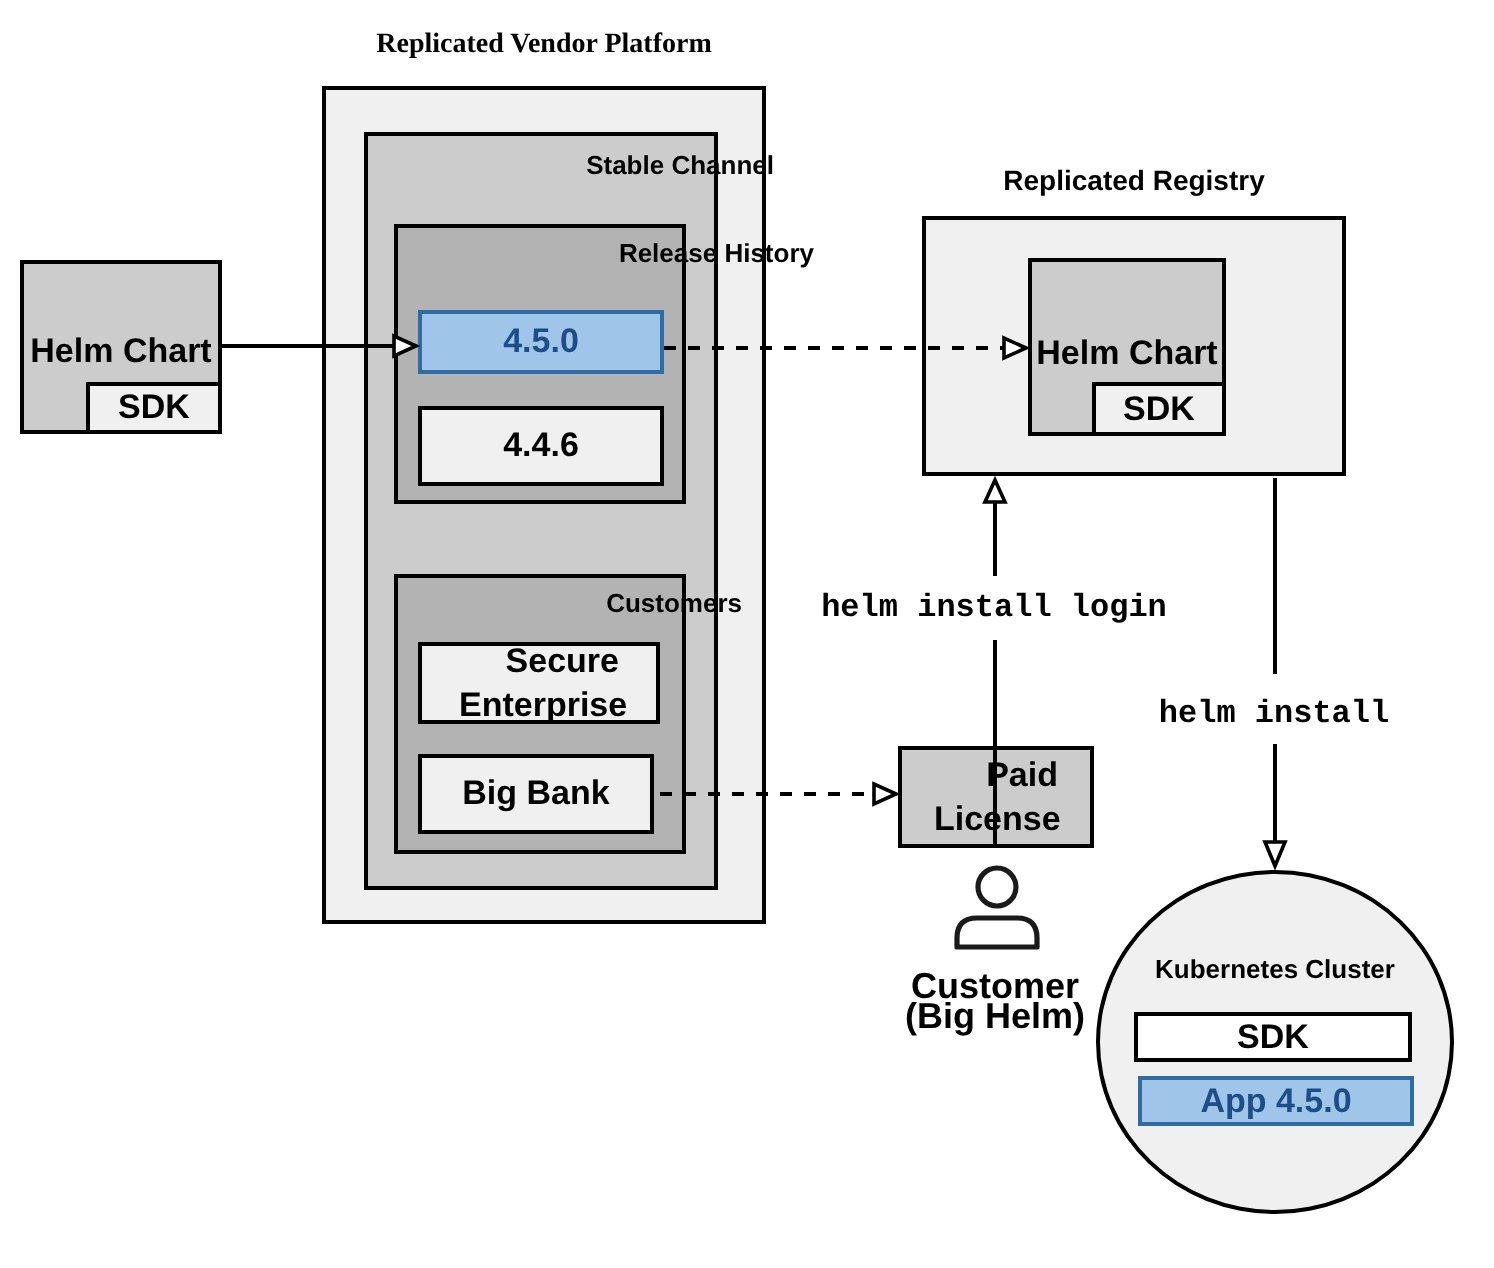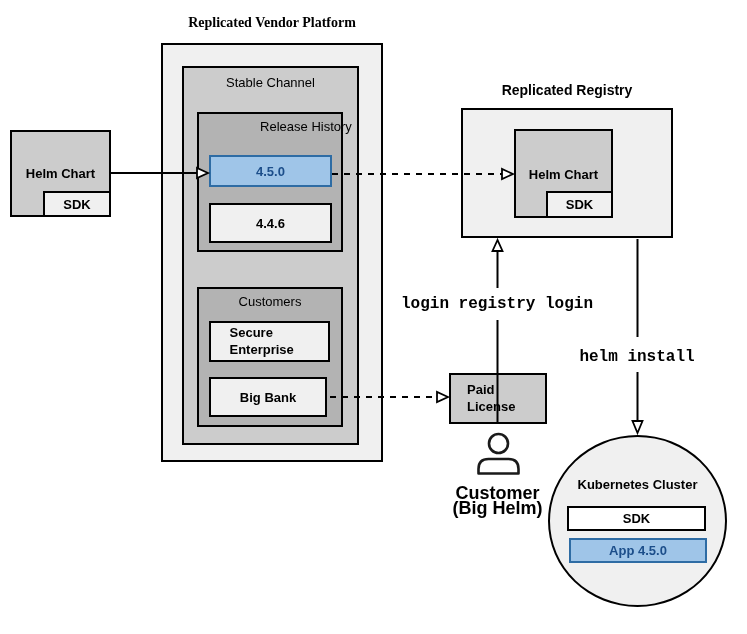--- a/index.html
+++ b/index.html
@@ -17,25 +17,25 @@
     box-sizing: border-box;
     border: 2px solid var(--line, #000);
   }
   .fill-light  { background: var(--box-light, #f0f0f0); }
   .fill-med    { background: var(--box-medium, #cccccc); }
   .fill-dark   { background: var(--box-dark, #b3b3b3); }
   .fill-white  { background: var(--box-white, #ffffff); }
 
   .center {
     display: flex; align-items: center; justify-content: center;
-    text-align: left; font-weight: bold; font-size: 13px; color: #000;
+    text-align: right; font-weight: bold; font-size: 17px; color: #000;
   }
   .blabel {
     position: absolute; top: 7px; left: 0; right: 0;
-    text-align: center; font-weight: normal; font-size: 13px; color: #000;
+    text-align: right; font-weight: bold; font-size: 13px; color: #000; padding-left: 28px;
   }
   .title {
     position: absolute; font-weight: bold; font-size: 14px;
     text-align: center; color: #000; white-space: nowrap;
   }
   .mono {
     position: absolute;
     font-family: "Liberation Mono", "DejaVu Sans Mono", monospace;
     font-weight: bold; font-size: 16px; color: #000;
     text-align: center; white-space: nowrap;
@@ -103,21 +103,21 @@
   <div class="title two-line" style="left:437px; top:486px; width:121px; font-size:18px;">
     <div>Customer</div>
     <div>(Big Helm)</div>
   </div>
 
   <div class="circle" style="left:548px; top:435px; width:179px; height:172px;"></div>
   <div class="title" style="left:548px; top:477px; width:179px; font-size:13px;">Kubernetes Cluster</div>
   <div class="box fill-white center" style="left:567px; top:506px; width:139px; height:25px;">SDK</div>
   <div class="box hl center" style="left:569px; top:538px; width:138px; height:25px; border-width:2px;">App 4.5.0</div>
 
-  <div class="mono" style="left:377px; top:295px; width:240px;">login registry login</div>
+  <div class="mono" style="left:377px; top:295px; width:240px;">helm install login</div>
   <div class="mono" style="left:547px; top:348px; width:180px;">helm install</div>
 
   <svg class="overlay" width="747" height="634" viewBox="0 0 747 634">
     <g>
       <line class="arrow-line" x1="111" y1="173" x2="199" y2="173"></line>
       <polygon class="arrow-head" points="208,173 197,168 197,178"></polygon>
     </g>
     <g>
       <line class="arrow-line dashed" x1="332" y1="174" x2="502" y2="174"></line>
       <polygon class="arrow-head" points="513,174 502,169 502,179"></polygon>

